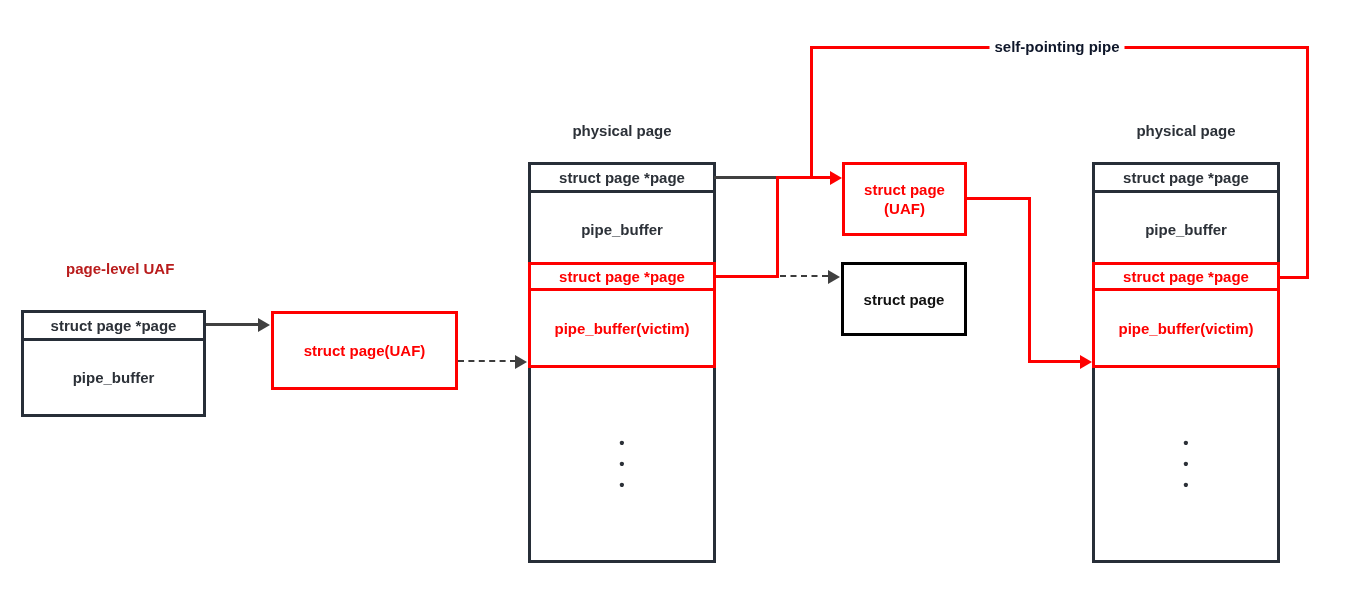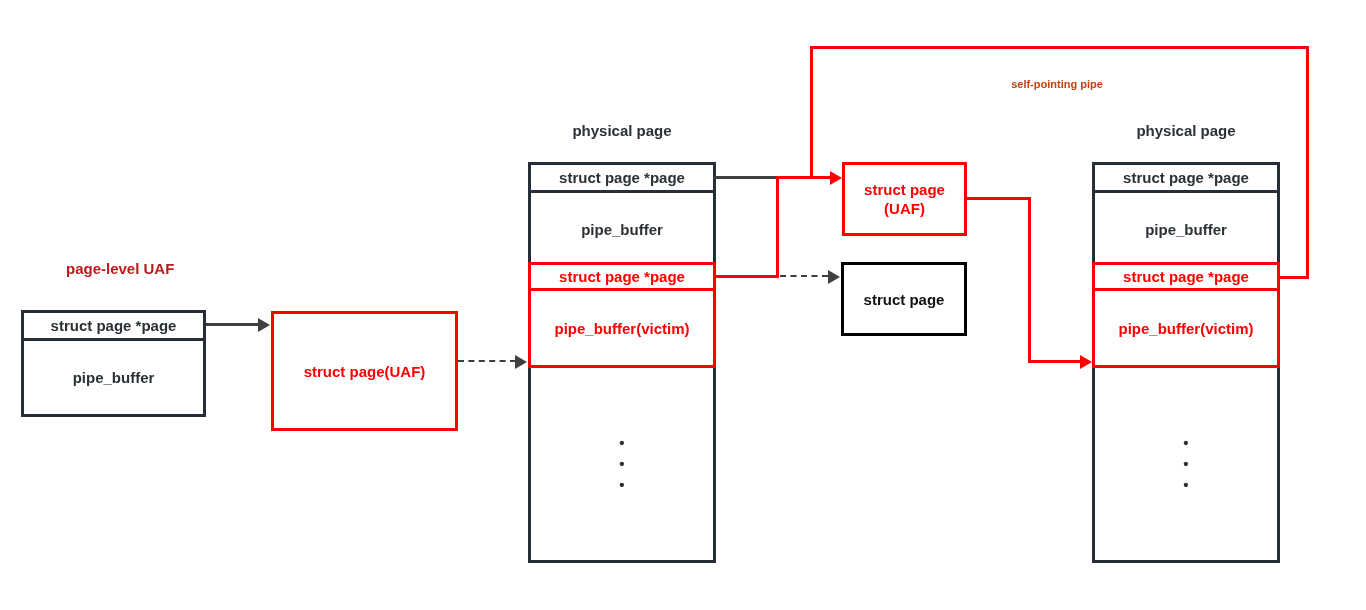--- a/index.html
+++ b/index.html
@@ -15,22 +15,22 @@
   .cell{display:flex;align-items:center;justify-content:center;font-size:15px;}
   .col{display:flex;flex-direction:column;}
   .rowline{border-bottom:3px solid #272e38;}
   .overlay{position:absolute;box-sizing:border-box;border:3px solid #fe0000;background:#ffffff;
            color:#fe0000;display:flex;align-items:center;justify-content:center;
            font-size:15px;z-index:3;}
   
   .title{position:absolute;font-size:15px;color:#2c3138;text-align:center;z-index:1;}
   .freelabel{position:absolute;font-size:15px;z-index:1;white-space:nowrap;}
   .red-t{color:#b91c1c;}
-  .pipe-label{position:absolute;font-size:11px;color:#c2410c;background:#ffffff;
-              padding:0 5px;z-index:6;white-space:nowrap;transform:translateX(-50%);margin-top:40px;}
+  .pipe-label{position:absolute;font-size:15px;color:#0f172a;background:#ffffff;
+              padding:0 5px;z-index:6;white-space:nowrap;transform:translateX(-50%);}
   
   .h{position:absolute;height:3px;z-index:2;}
   .v{position:absolute;width:3px;z-index:2;}
   .ink{background:#404040;}
   .redln{background:#fe0000;z-index:4;}
   .dashln{position:absolute;height:0;border-top:2px dashed #3c3c3c;z-index:1;}
   .arr{position:absolute;width:0;height:0;border-top:7px solid transparent;
        border-bottom:7px solid transparent;z-index:5;}
   .arr.ink-a{border-left:12px solid #404040;}
   .arr.red-a{border-left:12px solid #fe0000;}
@@ -43,21 +43,21 @@
 
 <div class="stage">
 
   <div class="freelabel red-t" style="left:66px;top:260px;">page-level UAF</div>
 
   <div class="box dark col" style="left:21px;top:310px;width:185px;height:107px;">
     <div class="cell rowline" style="flex:0 0 25px;">struct page *page</div>
     <div class="cell" style="flex:1;">pipe_buffer</div>
   </div>
 
-  <div class="box red cell" style="left:271px;top:311px;width:187px;height:120px;">struct page(UAF)</div>
+  <div class="box red cell" style="left:271px;top:311px;width:187px;height:79px;">struct page(UAF)</div>
 
   <div class="title" style="left:528px;top:122px;width:188px;">physical page</div>
   <div class="box dark col" style="left:528px;top:162px;width:188px;height:401px;">
     <div class="cell rowline" style="flex:0 0 25px;">struct page *page</div>
     <div class="cell" style="flex:0 0 72px;">pipe_buffer</div>
   </div>
   <div class="overlay" style="left:528px;top:262px;width:188px;height:29px;">struct page *page</div>
   <div class="overlay" style="left:528px;top:288px;width:188px;height:80px;">pipe_buffer(victim)</div>
   <div class="dots" style="left:528px;top:432px;width:188px;">
     <span>•</span>

